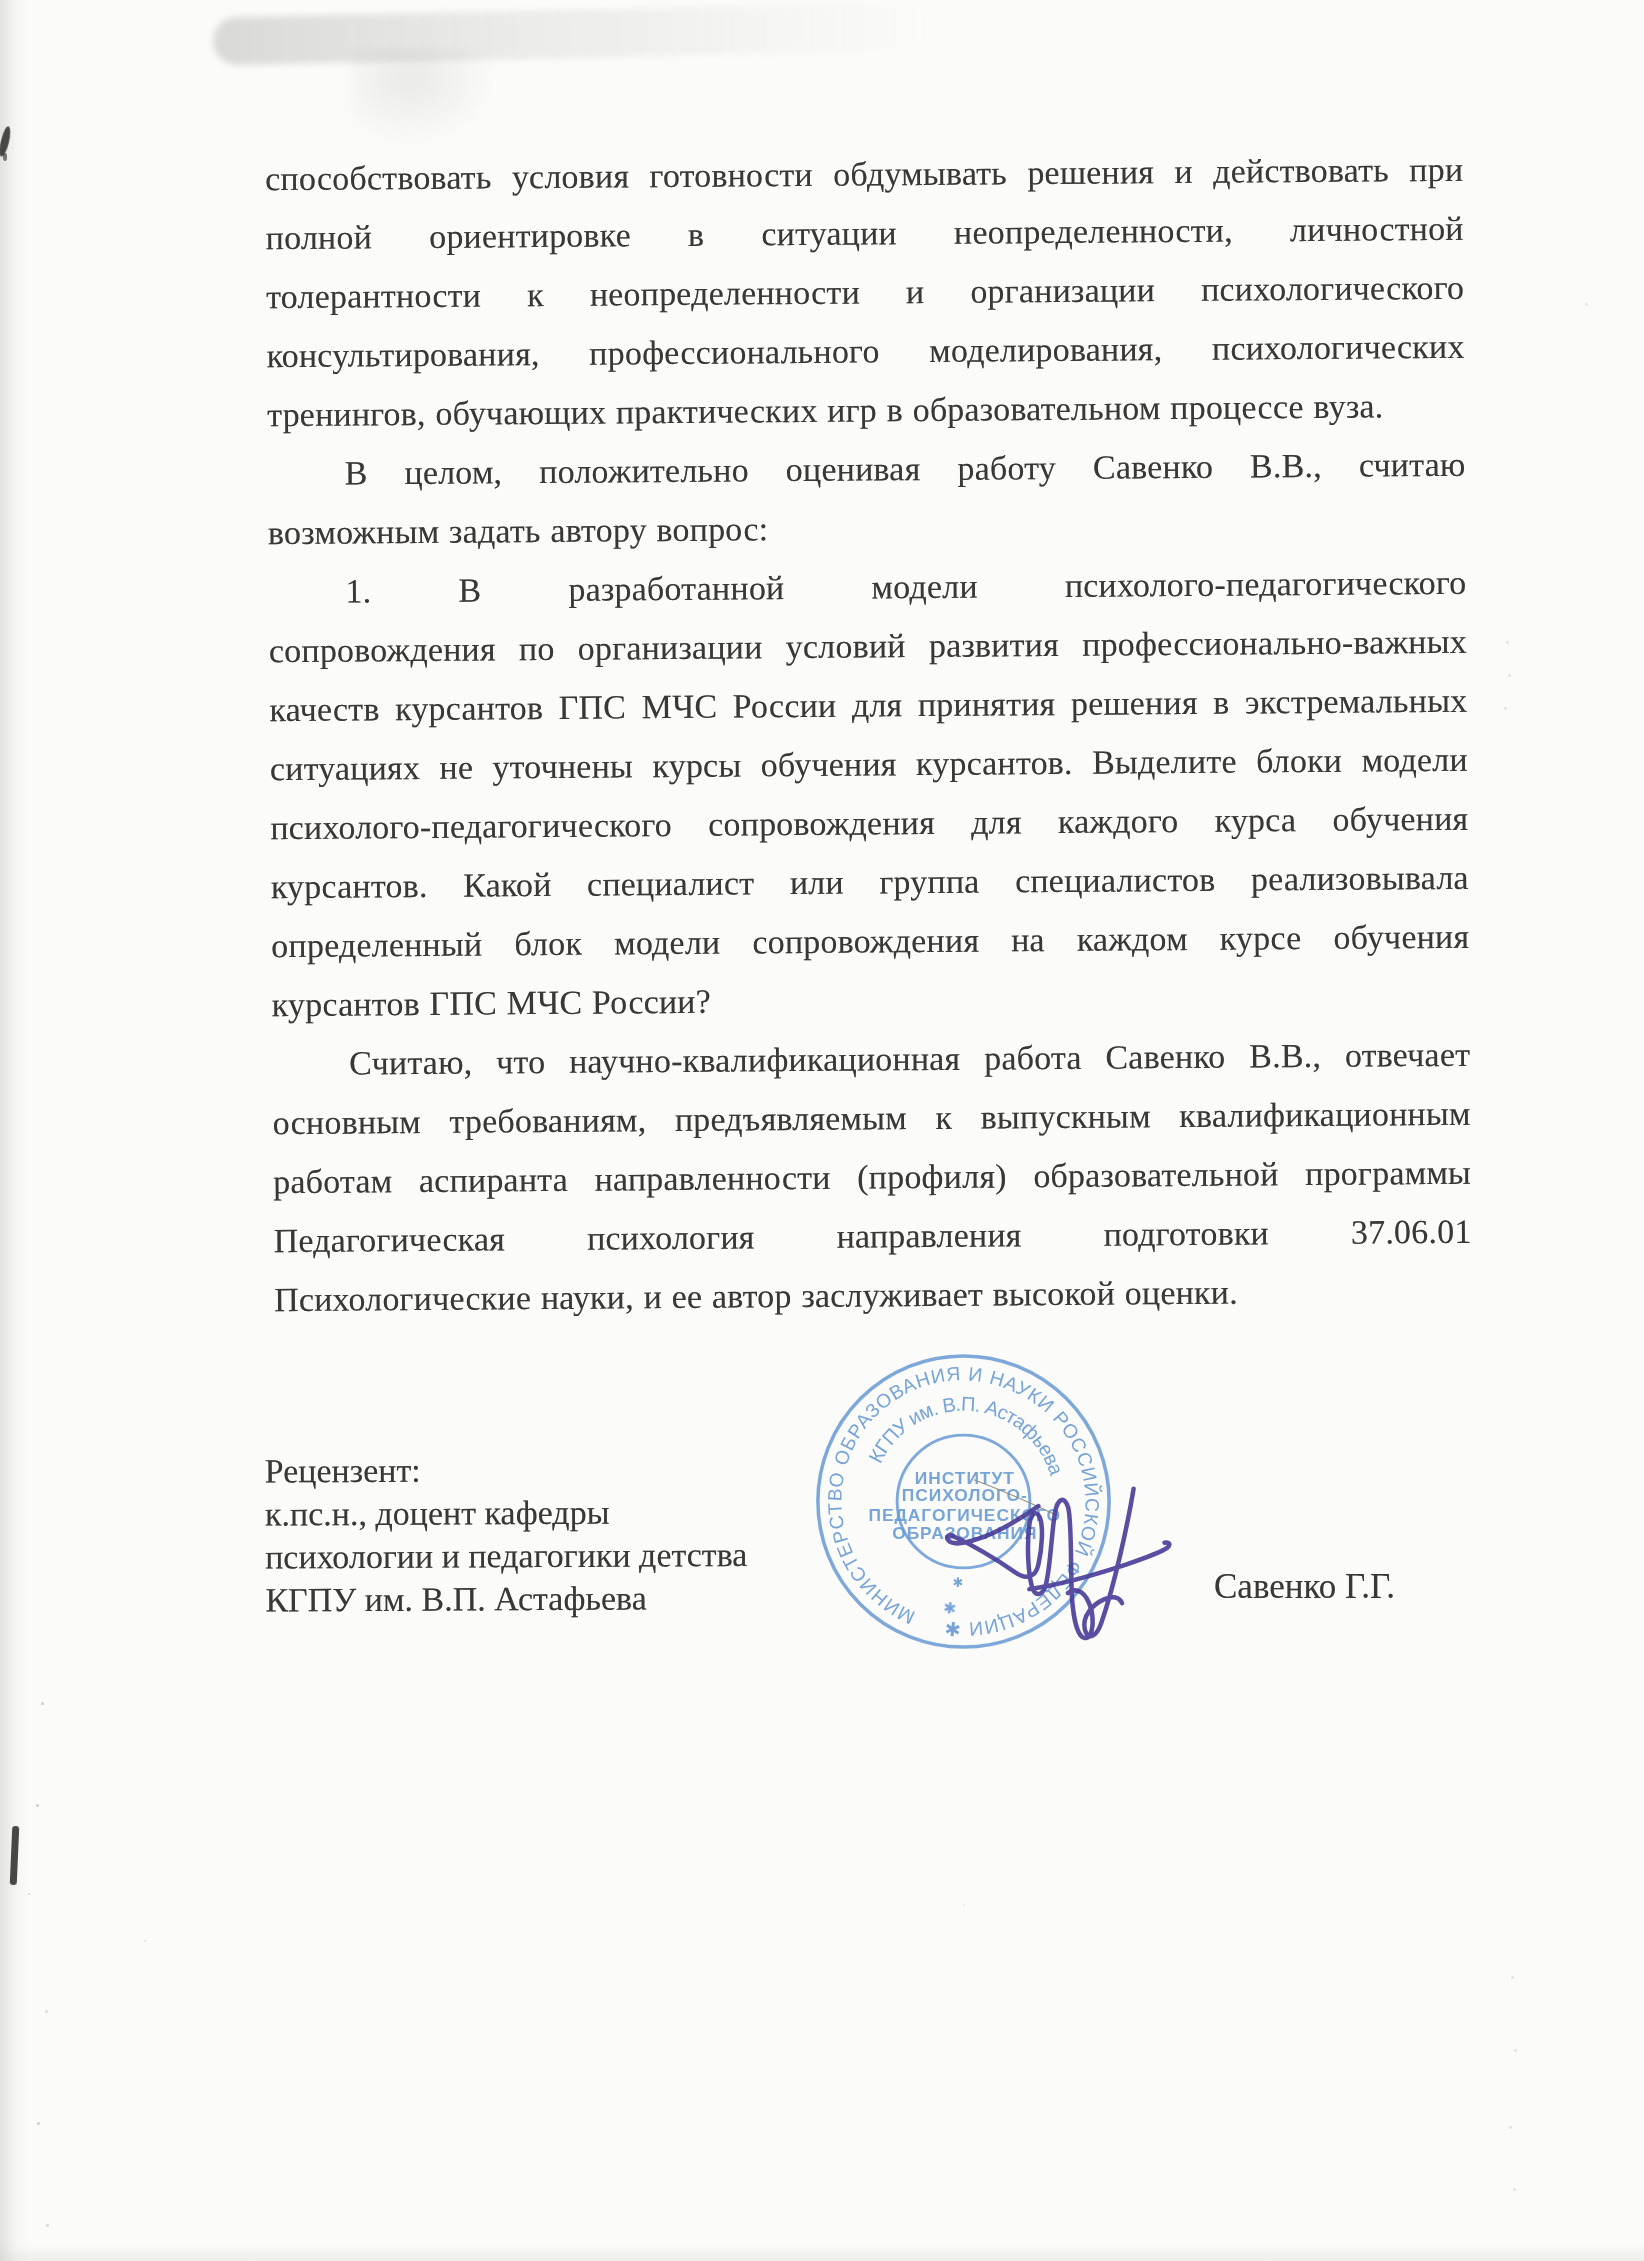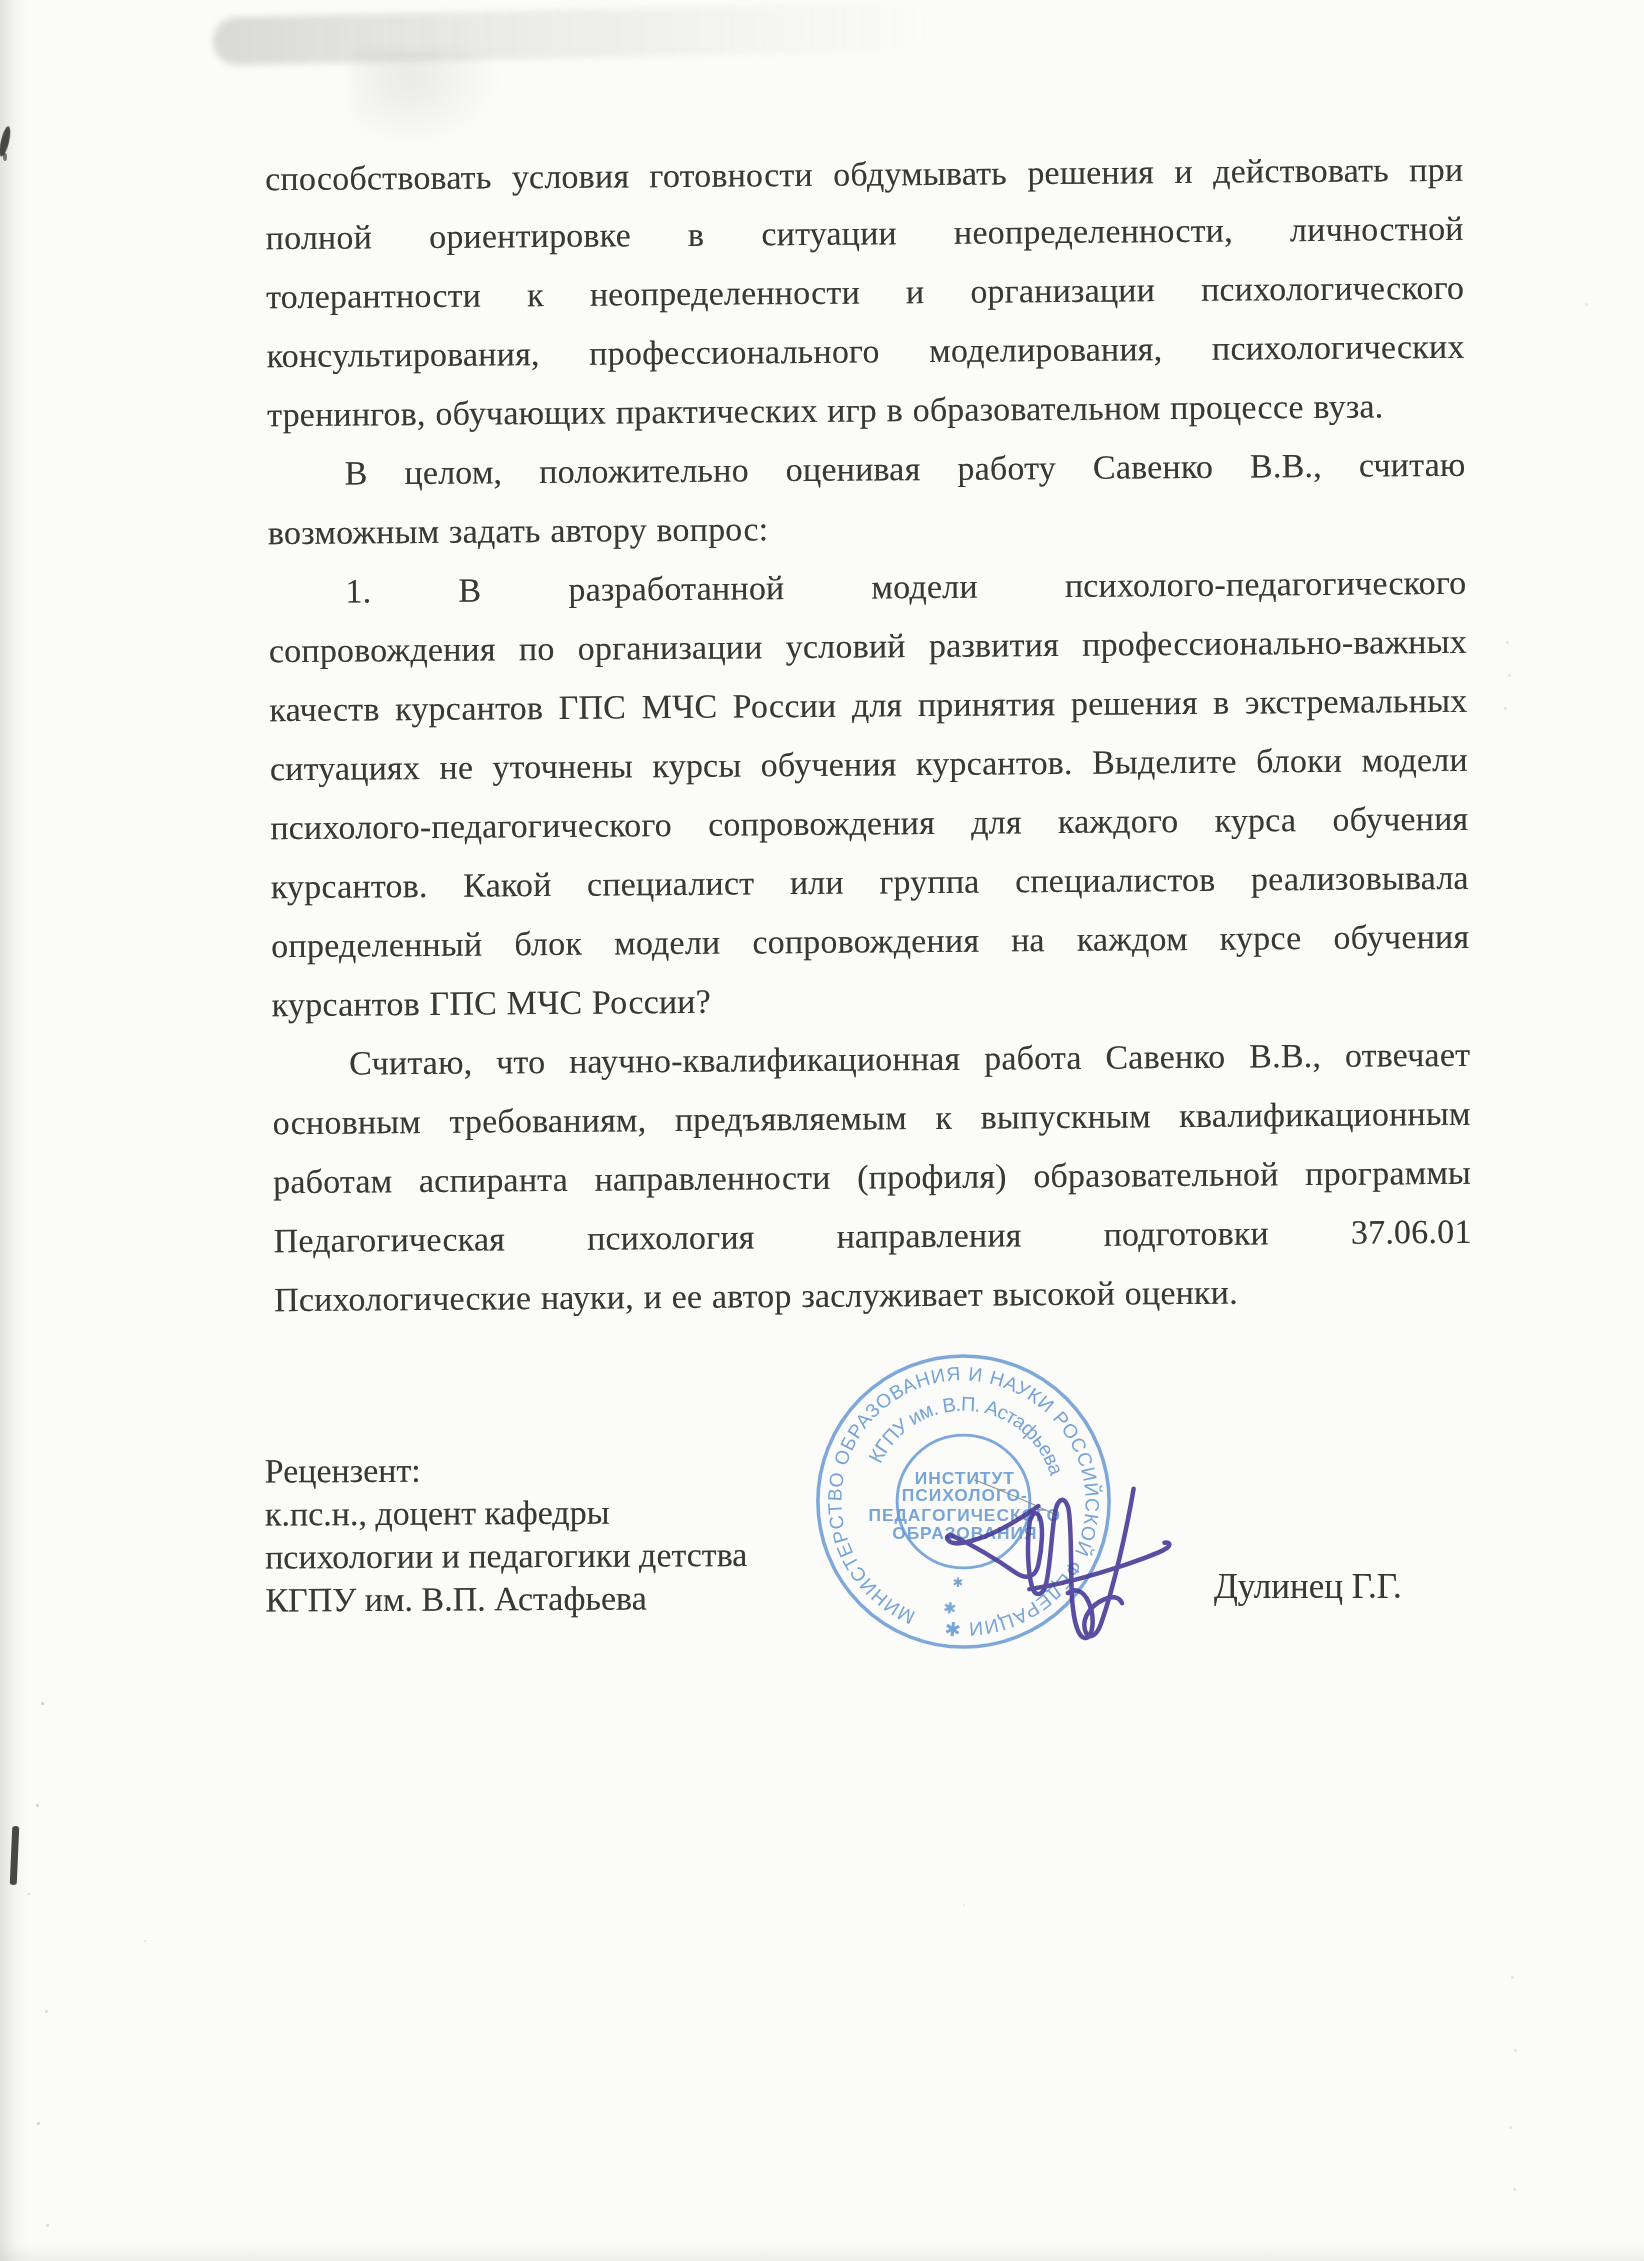--- a/index.html
+++ b/index.html
@@ -107,21 +107,21 @@
       <div class="line">Психологические науки, и ее автор заслуживает высокой оценки.</div>
     </div>
 
   <div class="reviewer" id="reviewer">
       <div>Рецензент:</div>
       <div>к.пс.н., доцент кафедры</div>
       <div>психологии и педагогики детства</div>
       <div>КГПУ им. В.П. Астафьева</div>
     </div>
 
-  <div class="reviewer-name">Дулинец Г.Г.</div>
+  <div class="reviewer-name">Савенко Г.Г.</div>
 
   <svg class="stamp-svg" viewBox="0 0 520 520">
     <g stroke="#5b92d0" fill="none">
       <circle cx="260" cy="260" r="226" stroke-width="5.5" opacity=".85"></circle>
       <circle cx="260" cy="260" r="103" stroke-width="4.5" opacity=".85"></circle>
     </g>
     <defs>
       <path id="outerTextPath" d="M 186.9 432.1 A 187 187 0 1 1 333.1 87.9 A 187 187 0 1 1 186.9 432.1" fill="none"></path>
       <path id="innerTextPath" d="M 131.2 202.7 A 141 141 0 0 1 396.2 223.5" fill="none"></path>
     </defs>

